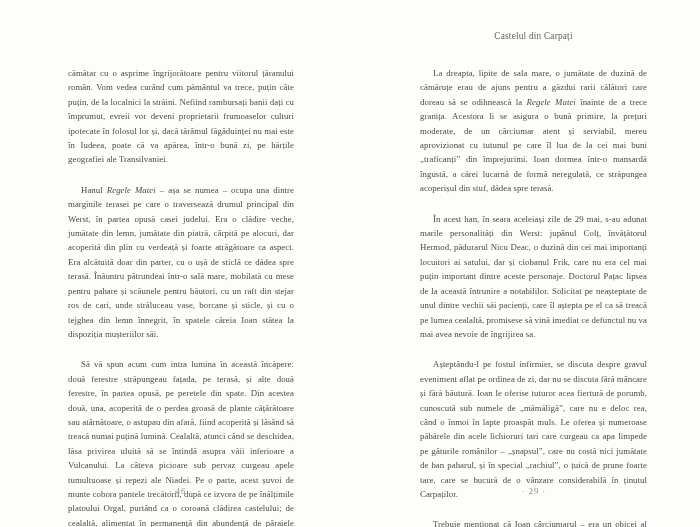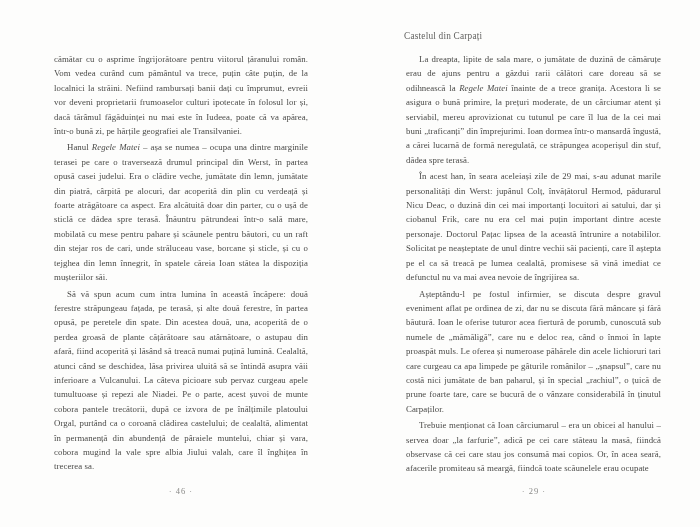--- a/index.html
+++ b/index.html
@@ -28,30 +28,30 @@
   .page-body {
     position: absolute;
     text-align: justify;
     font-size: 8.8px;
     line-height: 14.4px;
     letter-spacing: 0.05px;
   }
   .page-left  .page-body { left: 52px; top: 50px; width: 258px; }
   .page-right .page-body { left: 54px; top: 50px; width: 259px; }
 
-  .page-body p { margin: 2px; }
+  .page-body p { margin: 16px; }
   .page-body p.indent { text-indent: 13px; }
   .page-body em { font-style: italic; }
 
   .running-header {
     position: absolute;
     left: 54px;
     top: 31px;
     width: 259px;
-    text-align: left;
+    text-align: center;
     font-size: 9.3px;
     color: #636361;
     letter-spacing: 0.2px;
   }
   .folio {
     position: absolute;
     top: 486px;
     width: 60px;
     text-align: center;
     font-size: 8.5px;

